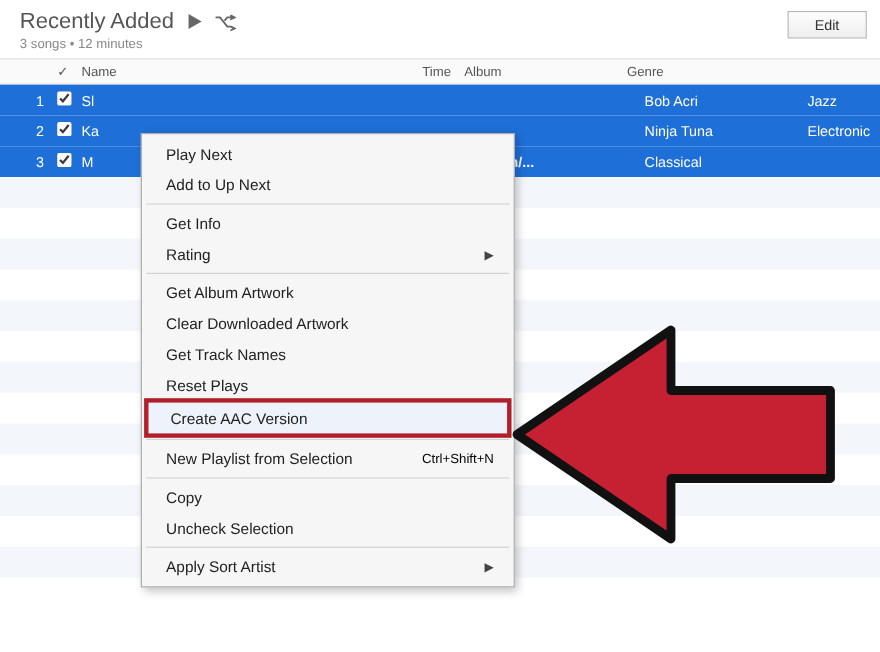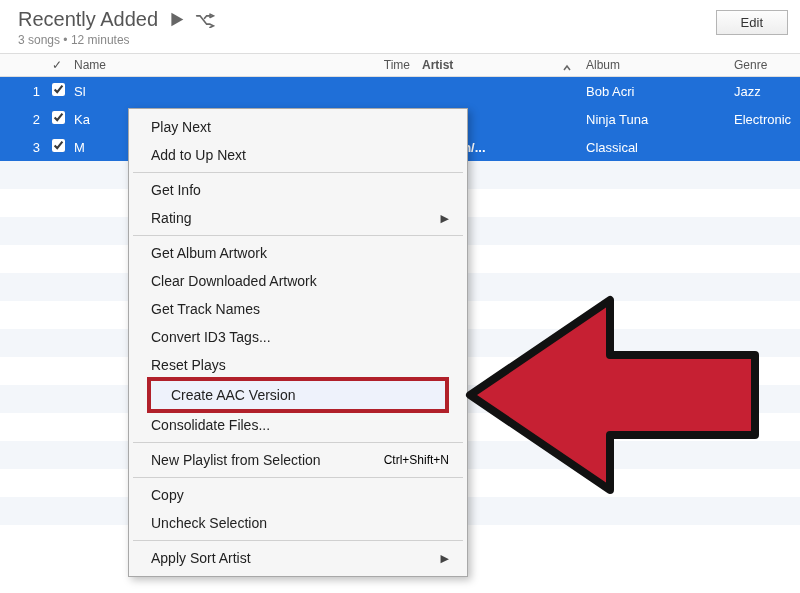--- a/index.html
+++ b/index.html
@@ -66,21 +66,21 @@
 }
 .row.sel { background: #1f6fd8; color: #fff; }
 .row.alt { background: #f3f6fa; }
 .row .col-check input { accent-color: #1f6fd8; }
 .row.sel .col-check input { accent-color: #fff; }
 .row .col-num { color: #888; }
 .row.sel .col-num { color: #fff; }
 .context-menu {
   position: absolute;
   left: 128px;
-  top: 108px;
+  top: 121px;
   width: 340px;
   background: #f6f6f6;
   border: 1px solid #a8a8a8;
   box-shadow: 3px 3px 8px rgba(0,0,0,.25);
   padding: 4px 2px;
   font-size: 14px;
 }
 .menu-item {
   padding: 6px 16px 6px 20px;
   display: flex;
@@ -88,21 +88,21 @@
   align-items: center;
   color: #222;
   cursor: default;
 }
 .menu-sep { height: 1px; background: #d0d0d0; margin: 3px 2px; }
 .menu-sub { font-size: 11px; color: #444; }
 .menu-shortcut { font-size: 12px; color: #000000; }
 .highlighted {
   background: #eef2fb;
   border: 4px solid #b1202a;
-  margin: -2px 16px;
+  margin: -2px 0;
   position: relative;
   z-index: 2;
 }
 .arrow-annot {
   position: absolute;
   left: 460px;
   top: 265px;
   pointer-events: none;
 }
 </style>
@@ -127,28 +127,20 @@
     <div class="subtitle">3 songs • 12 minutes</div>
   </div>
   <button class="edit-btn">Edit</button>
 </div>
 
 <div class="table-head">
   <div class="col col-num"></div>
   <div class="col col-check">✓</div>
   <div class="col col-name">Name</div>
   <div class="col col-time">Time</div>
-  <div class="col col-artist">
-    <span>Artist</span>
-    <span class="sort-arrow">
-      <svg width="10" height="10" viewBox="0 0 10 10">
-          <path d="M2 7 L5 3 L8 7" stroke="#666" stroke-width="1.5" fill="none"></path>
-        </svg>
-    </span>
-  </div>
   <div class="col col-album">Album</div>
   <div class="col col-genre">Genre</div>
 </div>
 
 <div class="rows">
   <div class="row sel">
     <div class="col col-num">1</div>
     <div class="col col-check"><input type="checkbox" checked="" style=""></div>
     <div class="col col-name">Sl</div>
     <div class="col col-time"></div>
@@ -207,30 +199,24 @@
   <div class="menu-item">
       <span>Get Album Artwork</span>
     </div>
   <div class="menu-item">
       <span>Clear Downloaded Artwork</span>
     </div>
   <div class="menu-item">
       <span>Get Track Names</span>
     </div>
   <div class="menu-item">
-      <span>Convert ID3 Tags...</span>
-    </div>
-  <div class="menu-item">
       <span>Reset Plays</span>
     </div>
   <div class="menu-item highlighted">
       <span>Create AAC Version</span>
-    </div>
-  <div class="menu-item">
-      <span>Consolidate Files...</span>
     </div>
   <div class="menu-sep"></div>
   <div class="menu-item">
     <span>New Playlist from Selection</span>
     <span class="menu-shortcut">Ctrl+Shift+N</span>
   </div>
   <div class="menu-sep"></div>
   <div class="menu-item">
       <span>Copy</span>
     </div>

